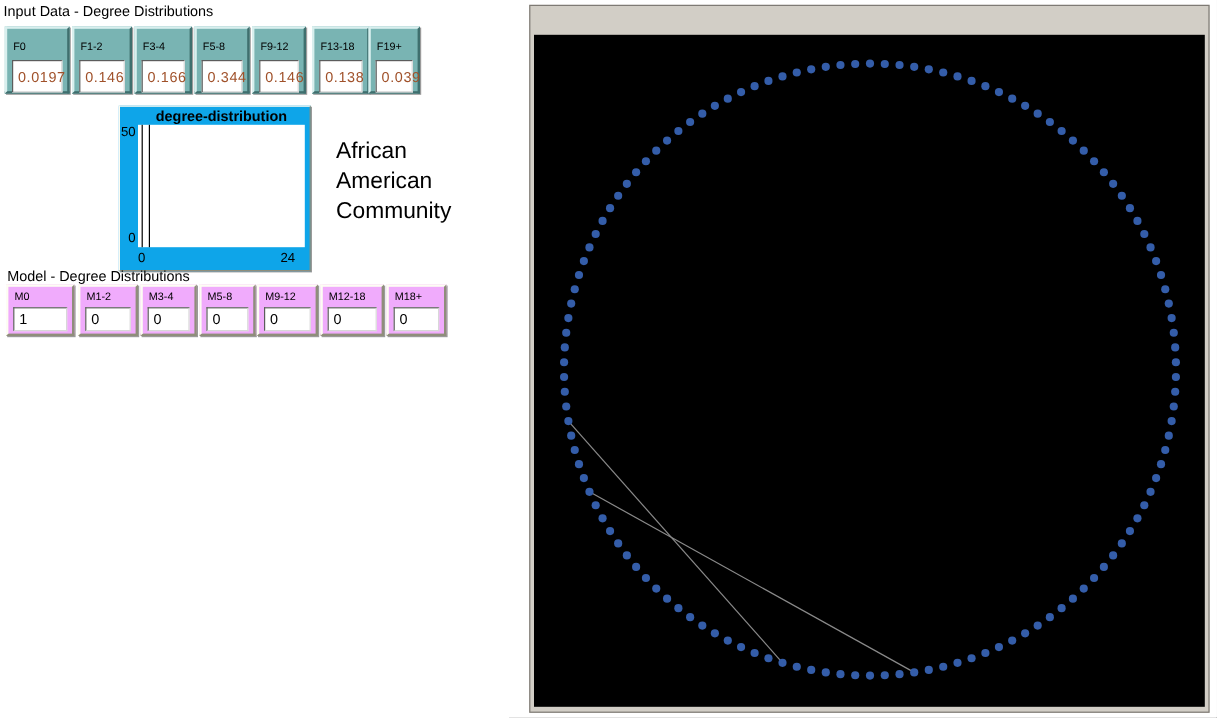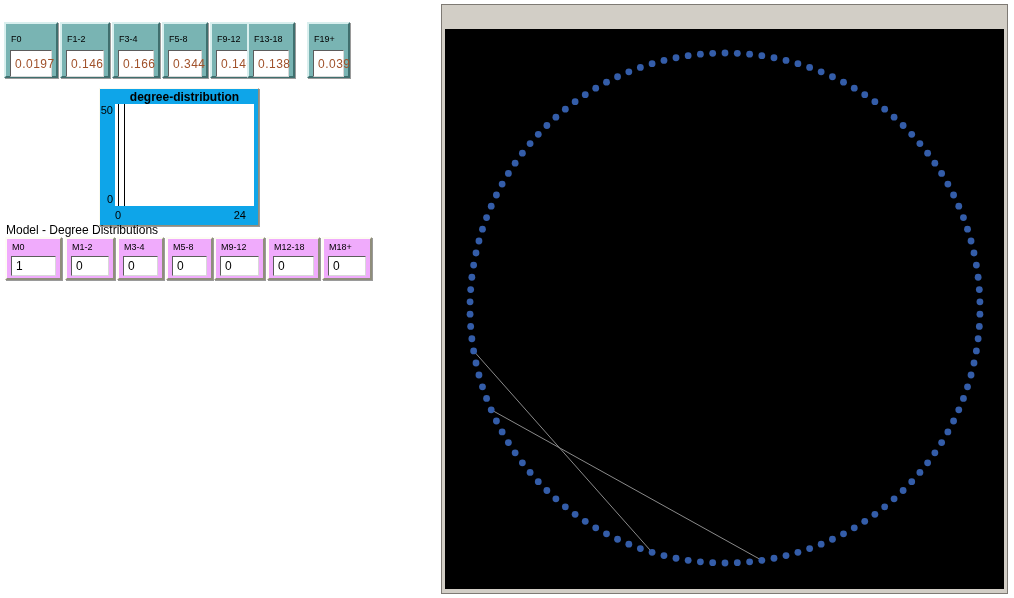--- a/index.html
+++ b/index.html
@@ -57,20 +57,21 @@
           font-family:"Liberation Sans", sans-serif;font-size:11px;color:#000;
           display:flex;align-items:center;justify-content:center;padding:0;cursor:pointer;}
   .world{position:absolute;left:3px;top:24px;width:559px;height:560px;background:#000;}
   .world svg{display:block;}
 </style>
 </head>
 <body>
 
 <div class="stage">
 
+  <div class="heading" style="left:3px;top:2px;">Input Data - Degree Distributions</div>
 
   <div id="f-monitors">
       <div class="monitor teal" style="left: 4px; top: 22px; width: 54px; height: 56px;">
         <div class="mlabel">F0</div>
         <div class="mbox">
           <span class="mvalue">0.0197</span>
         </div>
       </div>
       <div class="monitor teal" style="left: 60px; top: 22px; width: 50px; height: 56px;">
         <div class="mlabel">F1-2</div>
@@ -89,21 +90,21 @@
         <div class="mbox">
           <span class="mvalue">0.344</span>
         </div>
       </div>
       <div class="monitor teal" style="left: 210px; top: 22px; width: 45px; height: 56px;">
         <div class="mlabel">F9-12</div>
         <div class="mbox">
           <span class="mvalue">0.146</span>
         </div>
       </div>
-      <div class="monitor teal" style="left: 247px; top: 22px; width: 48px; height: 56px;">
+      <div class="monitor teal" style="left: 260px; top: 22px; width: 48px; height: 56px;">
         <div class="mlabel">F13-18</div>
         <div class="mbox">
           <span class="mvalue">0.138</span>
         </div>
       </div>
       <div class="monitor teal" style="left: 307px; top: 22px; width: 43px; height: 56px;">
         <div class="mlabel">F19+</div>
         <div class="mbox">
           <span class="mvalue">0.039</span>
         </div>
@@ -115,20 +116,23 @@
     <div class="ylab max">50</div>
     <div class="ylab min">0</div>
     <div class="plot-area" id="plot-area">
         <div class="pen-line" style="left: 3px;"></div>
         <div class="pen-line" style="left: 9px;"></div>
       </div>
     <div class="xlab min">0</div>
     <div class="xlab max">24</div>
   </div>
 
+  <div class="note">African
+American
+Community</div>
 
   <div class="heading" style="left:6px;top:223px;">Model - Degree Distributions</div>
 
   <div id="m-monitors">
       <div class="monitor cream" style="left: 5px; top: 237px; width: 57px; height: 43px;">
         <div class="mlabel">M0</div>
         <div class="mbox">
           <span class="mvalue">1</span>
         </div>
       </div>

